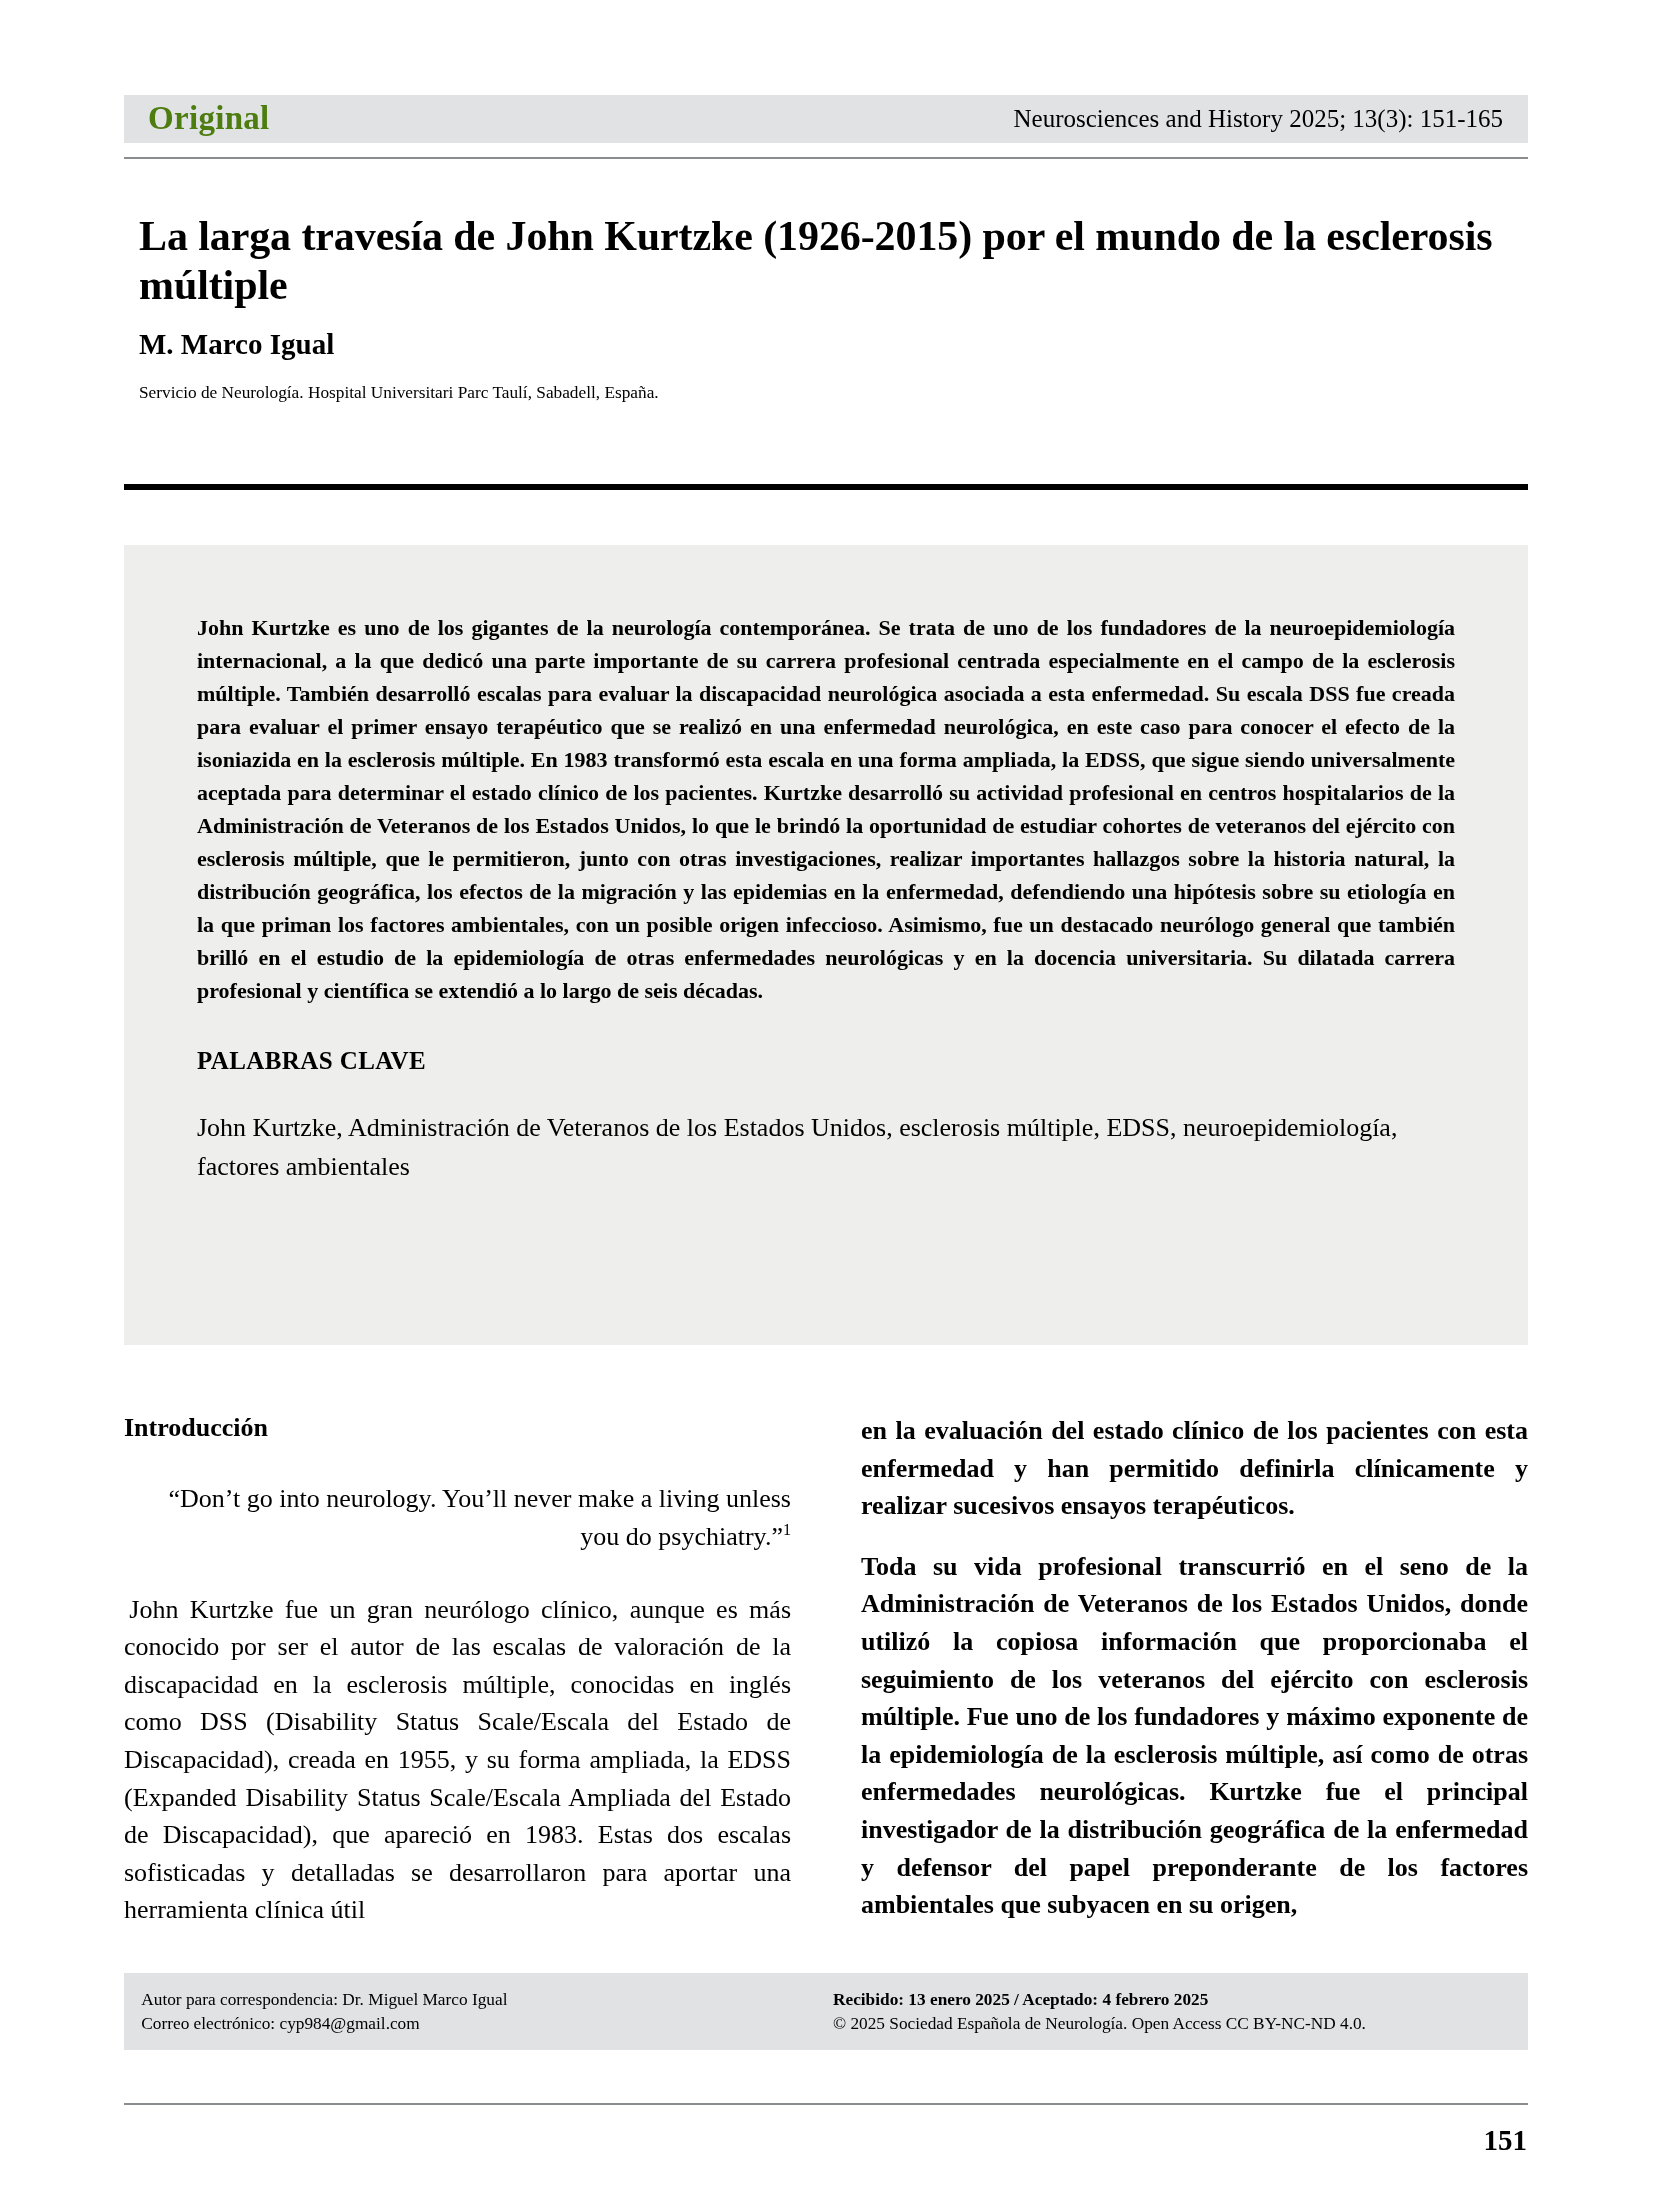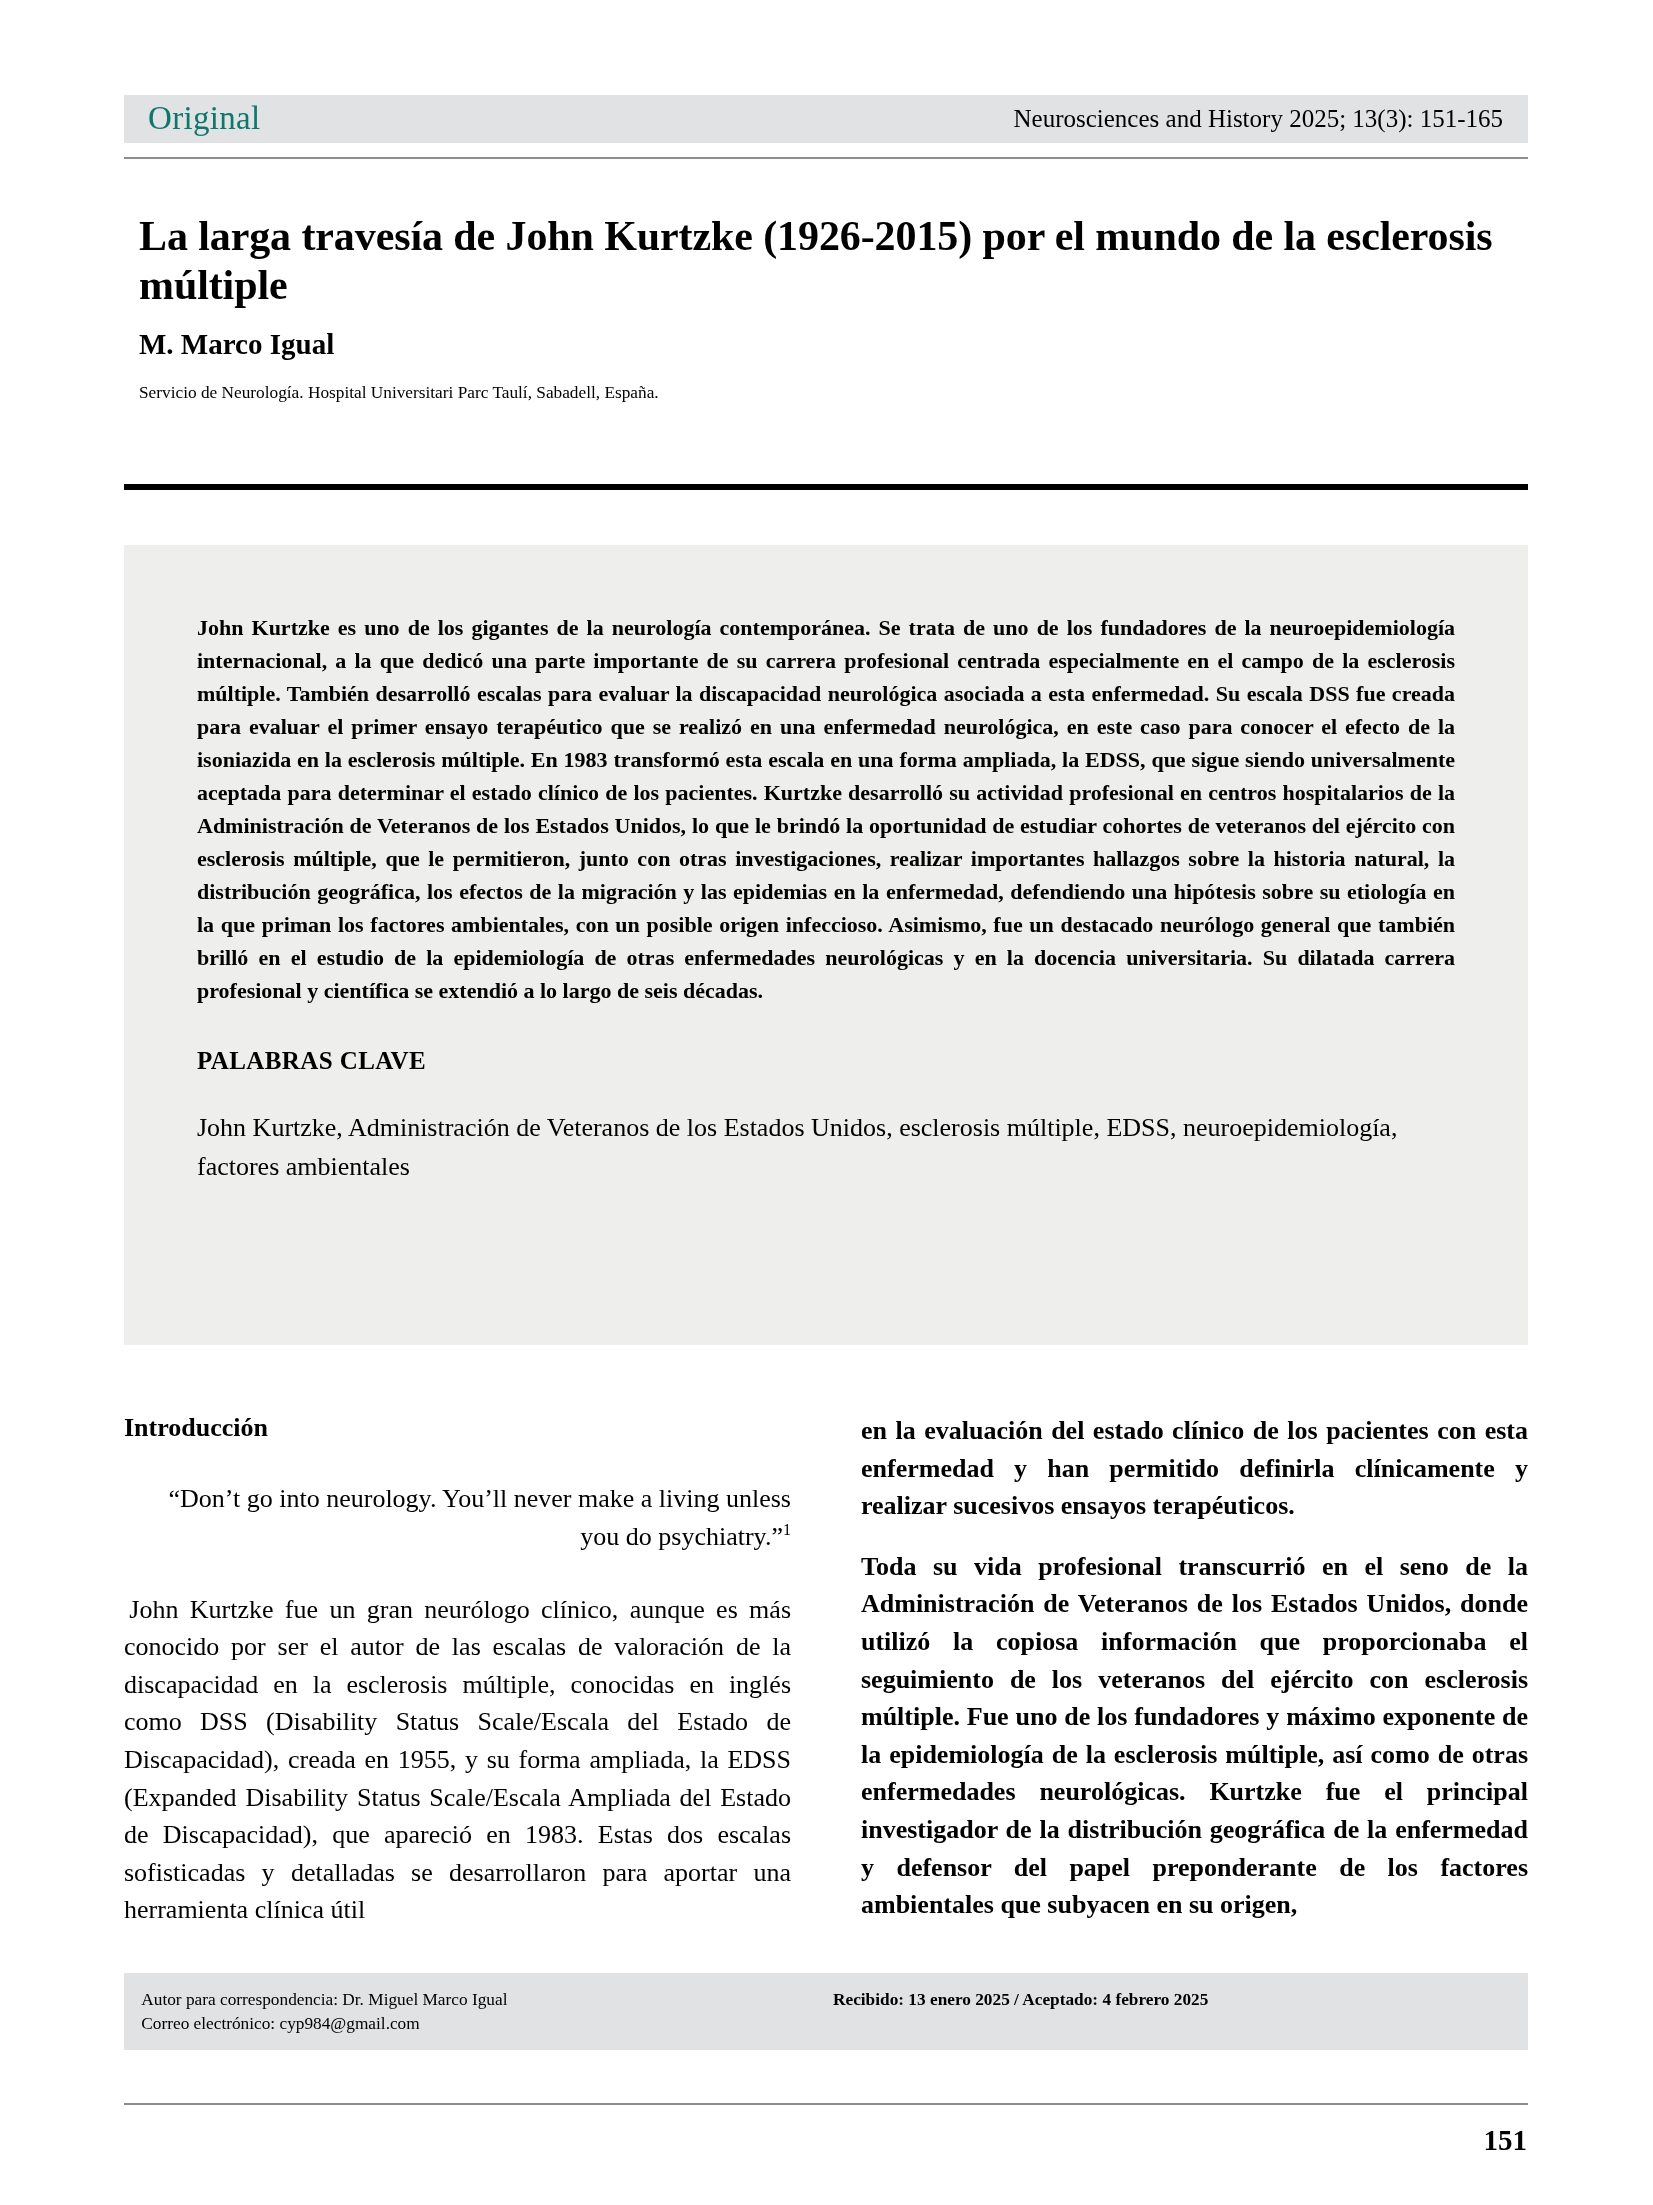--- a/index.html
+++ b/index.html
@@ -32,22 +32,22 @@
     width: 1404px;
     height: 48px;
     background: #e0e2e4;
   }
   .runhead-label {
     position: absolute;
     left: 24px;
     top: 50%;
     transform: translateY(-52%);
     font-size: 33px;
-    font-weight: 400;
-    color: #0f766e;
+    font-weight: 700;
+    color: #4d7c0f;
     letter-spacing: 0.3px;
     line-height: 1;
   }
   .runhead-citation {
     position: absolute;
     right: 25px;
     top: 50%;
     transform: translateY(-54%);
     font-size: 25px;
     color: #000000;
@@ -266,20 +266,21 @@
 
   </div>
 
   <div class="footer-panel">
     <div class="footer-left">
       <p class="footer-line">Autor para correspondencia: Dr. Miguel Marco Igual</p>
       <p class="footer-line">Correo electrónico: cyp984@gmail.com</p>
     </div>
     <div class="footer-right">
       <p class="footer-line bold">Recibido: 13 enero 2025 / Aceptado: 4 febrero 2025</p>
+      <p class="footer-line">© 2025 Sociedad Española de Neurología. Open Access CC BY-NC-ND 4.0.</p>
     </div>
   </div>
 
   <div class="rule-thin-footer"></div>
   <div class="folio">151</div>
 
 </div>
 
 
 </body></html>

